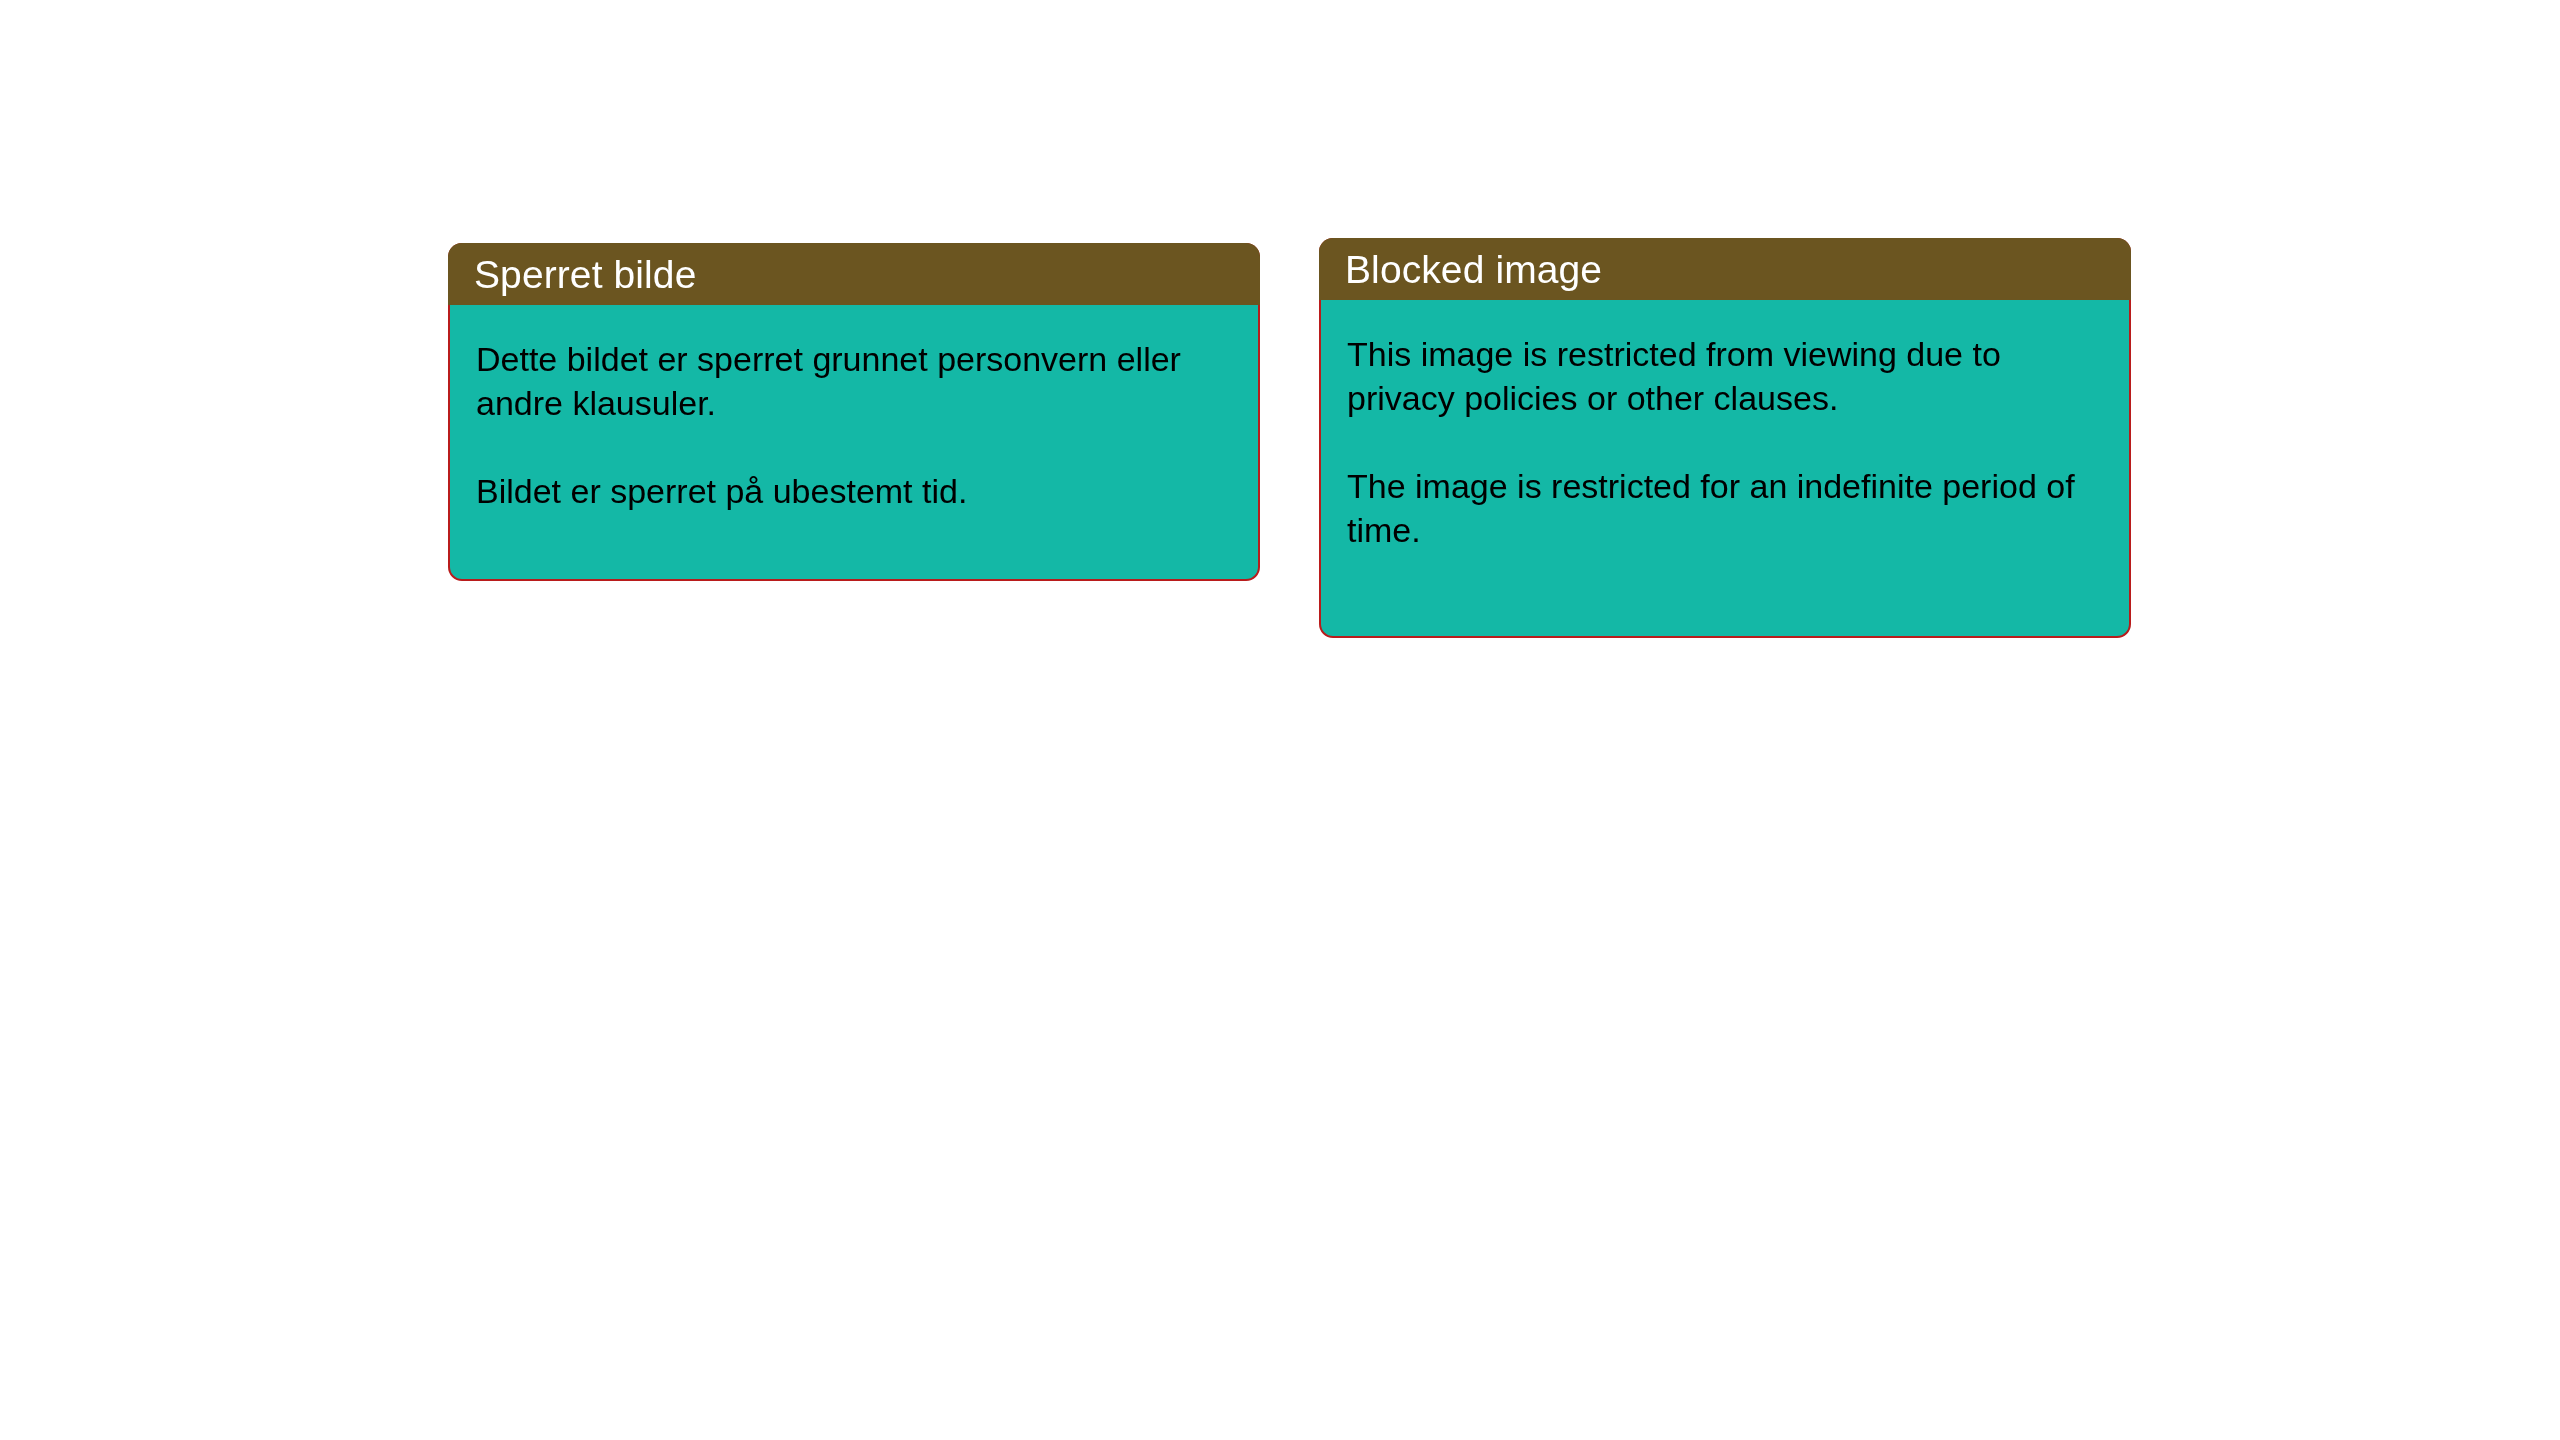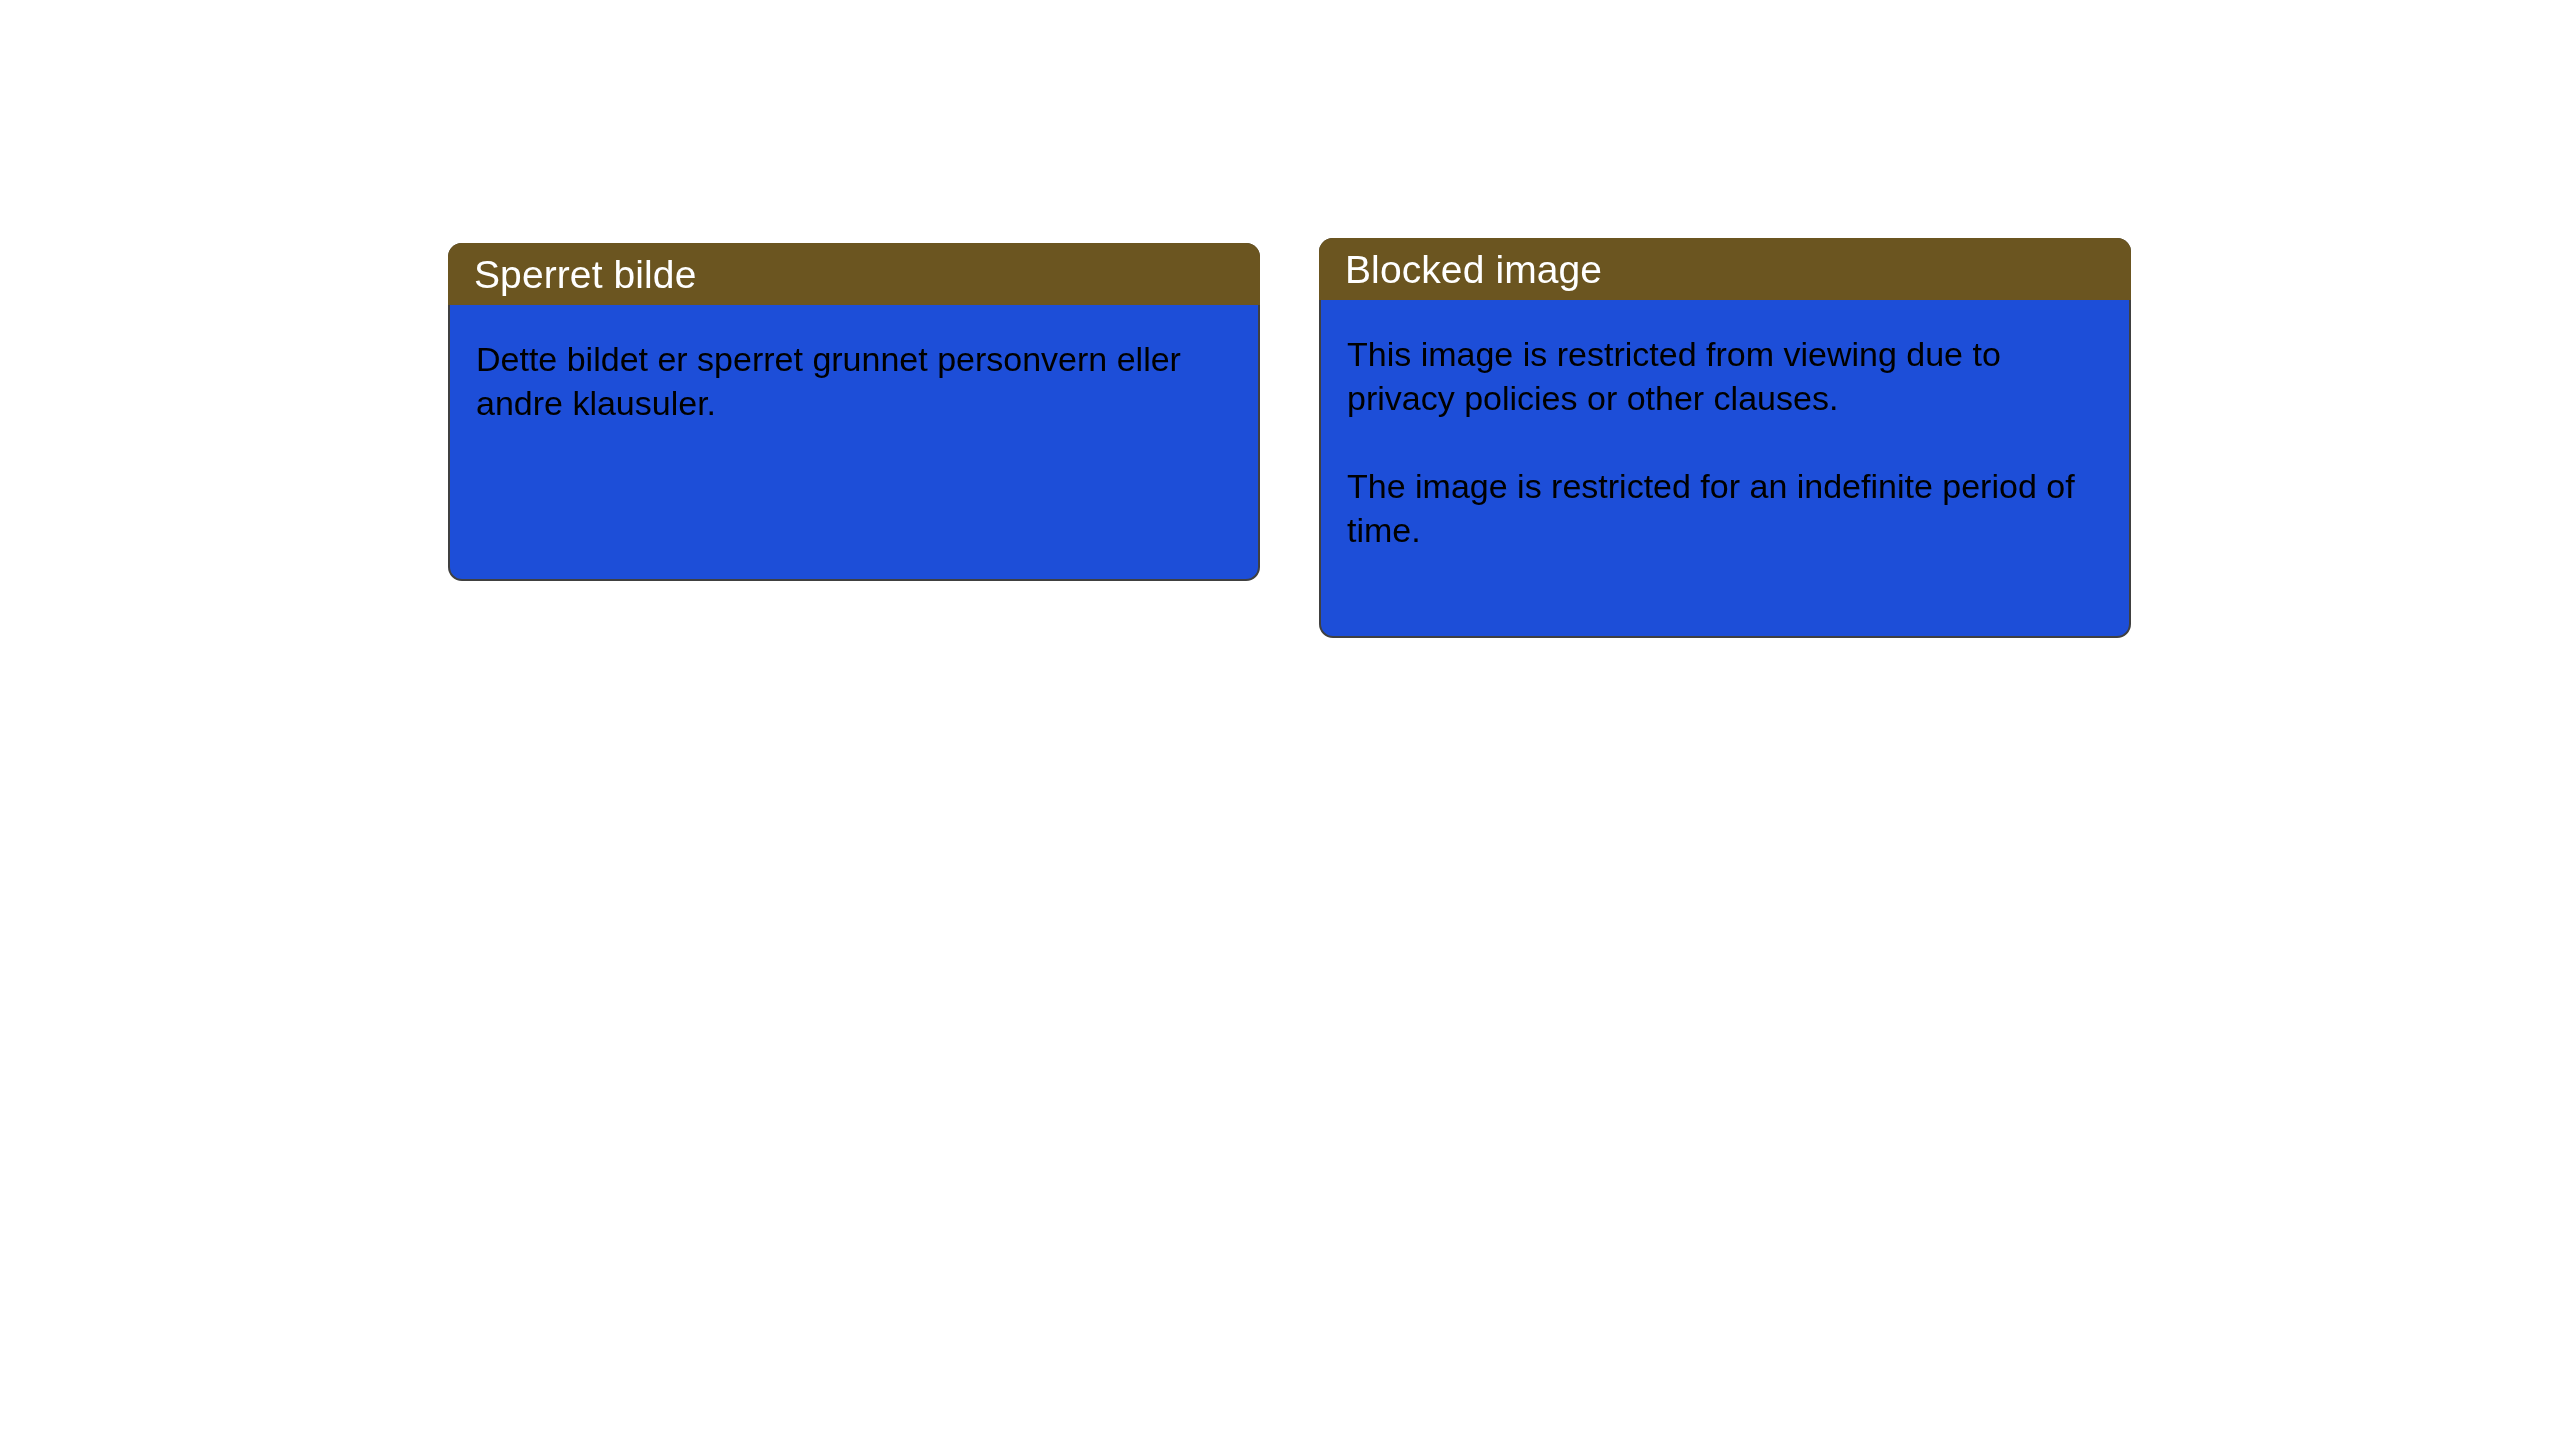--- a/index.html
+++ b/index.html
@@ -18,22 +18,22 @@
   #stage {
     position: relative;
     width: 2560px;
     height: 1440px;
     background: #ffffff;
   }
 
   .panel {
     position: absolute;
     box-sizing: border-box;
-    background: #1d4ed8;
-    border: 2px solid #404040;
+    background: #14b8a6;
+    border: 2px solid #b91c1c;
     border-radius: 14px;
     overflow: visible;
   }
 
   .panel-header {
     position: absolute;
     left: -2px;
     top: -2px;
     right: -2px;
     height: 62px;
@@ -97,20 +97,21 @@
 <body>
 
 <div id="stage">
 
   <section class="panel" id="panel-no">
     <div class="panel-header">
       <div class="panel-title">Sperret bilde</div>
     </div>
     <div class="panel-body">
       <p class="para">Dette bildet er sperret grunnet personvern eller andre klausuler.</p>
+      <p class="para">Bildet er sperret på ubestemt tid.</p>
     </div>
   </section>
 
   <section class="panel" id="panel-en">
     <div class="panel-header">
       <div class="panel-title">Blocked image</div>
     </div>
     <div class="panel-body">
       <p class="para">This image is restricted from viewing due to privacy policies or other clauses.</p>
       <p class="para">The image is restricted for an indefinite period of time.</p>

